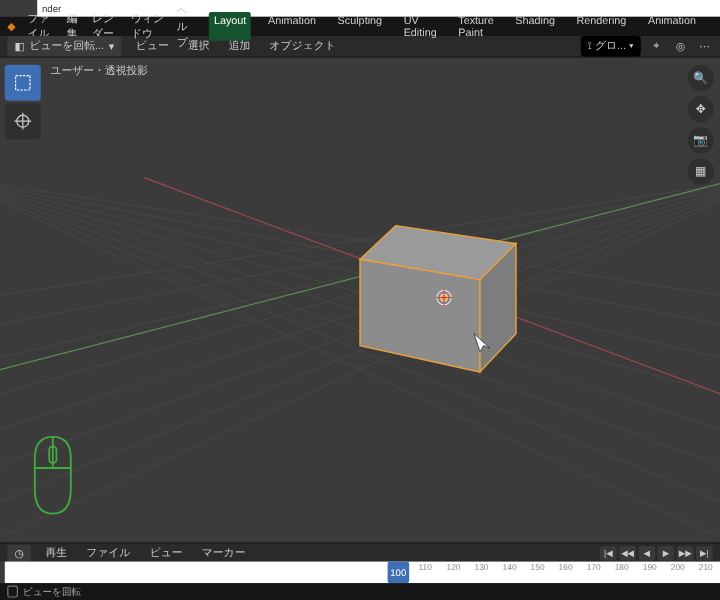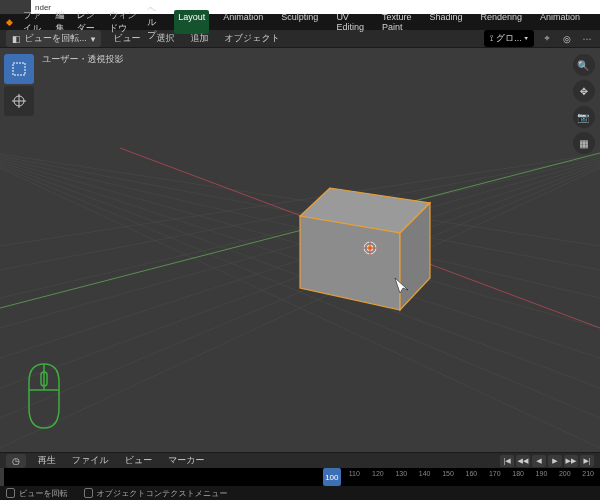--- a/index.html
+++ b/index.html
@@ -41,27 +41,27 @@
   
   .mousehint { position: absolute; bottom: 62px; left: 14px; }
 
   
   .timeline-hdr { position: absolute; bottom: 32px; left: 0; right: 0; height: 16px; background: #2a2a2a; border-top: 1px solid #1a1a1a; display: flex; align-items: center; padding: 0 6px; gap: 8px; }
   .timeline-hdr .dropdown { background: #3a3a3a; padding: 2px 6px; border-radius: 3px; }
   .timeline-hdr .menuitem { padding: 16px 4px; }
   .timeline-hdr .transport { margin-left: auto; display: flex; gap: 2px; align-items: center; }
   .timeline-hdr .tbtn { width: 14px; height: 12px; background: #3a3a3a; border-radius: 2px; display: flex; align-items: center; justify-content: center; font-size: 7px; }
 
-  .timeline-ruler { position: absolute; bottom: 14px; left: 4px; right: 0; height: 18px; background: #000000; display: flex; align-items: center; }
+  .timeline-ruler { position: absolute; bottom: 14px; left: 4px; right: 0; height: 18px; background: #ffffff; display: flex; align-items: center; }
   .timeline-ruler .ticks { position: absolute; left: 6px; right: 6px; top: 0; bottom: 0; }
   .timeline-ruler .tick { position: absolute; top: 2px; font-size: 7px; color: #888; }
   .timeline-ruler .playhead { position: absolute; top: 0; bottom: 0; width: 18px; background: #3d6fb5; color: #fff; font-size: 8px; display: flex; align-items: center; justify-content: center; border-radius: 2px; }
 
   
-  .statusbar { position: absolute; bottom: 0; left: 0; right: 0; height: 14px; background: #161616; display: flex; align-items: center; padding: 0 6px; gap: 16px; font-size: 8px; color: #aaa; }
+  .statusbar { position: absolute; bottom: 0; left: 0; right: 0; height: 14px; background: #161616; display: flex; align-items: center; padding: 0 6px; font-size: 8px; color: #aaa; }
   .statusbar .hint { display: flex; gap: 4px; align-items: center; }
   .statusbar .mbtn { width: 9px; height: 10px; border: 1px solid #777; border-radius: 2px; display: inline-block; }
 </style>
 </head>
 <body>
 
 <div class="titlebar">
   <span>nder</span>
 </div>
 
@@ -238,17 +238,13 @@
   <div class="playhead" style="left:53.5%">
     <span>100</span>
   </div>
 </div>
 
 <div class="statusbar">
   <div class="hint">
     <span class="mbtn"></span>
     <span>ビューを回転</span>
   </div>
-  <div class="hint">
-    <span class="mbtn"></span>
-    <span>オブジェクトコンテクストメニュー</span>
-  </div>
 </div>
 
 </body></html>

